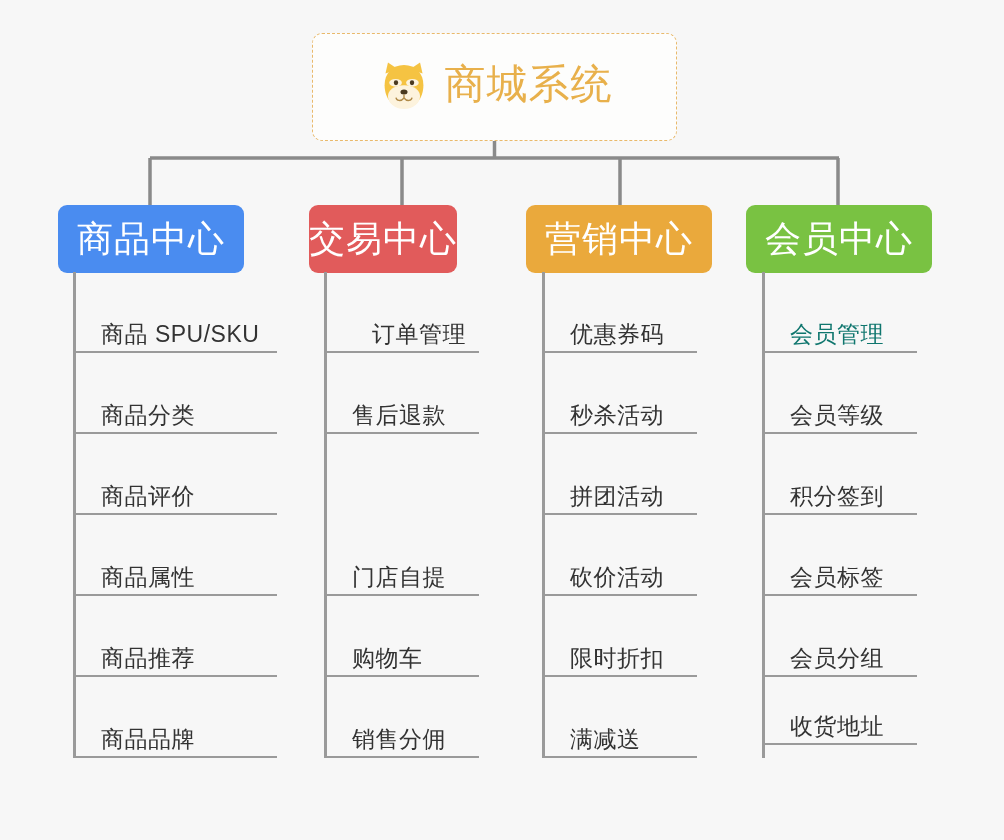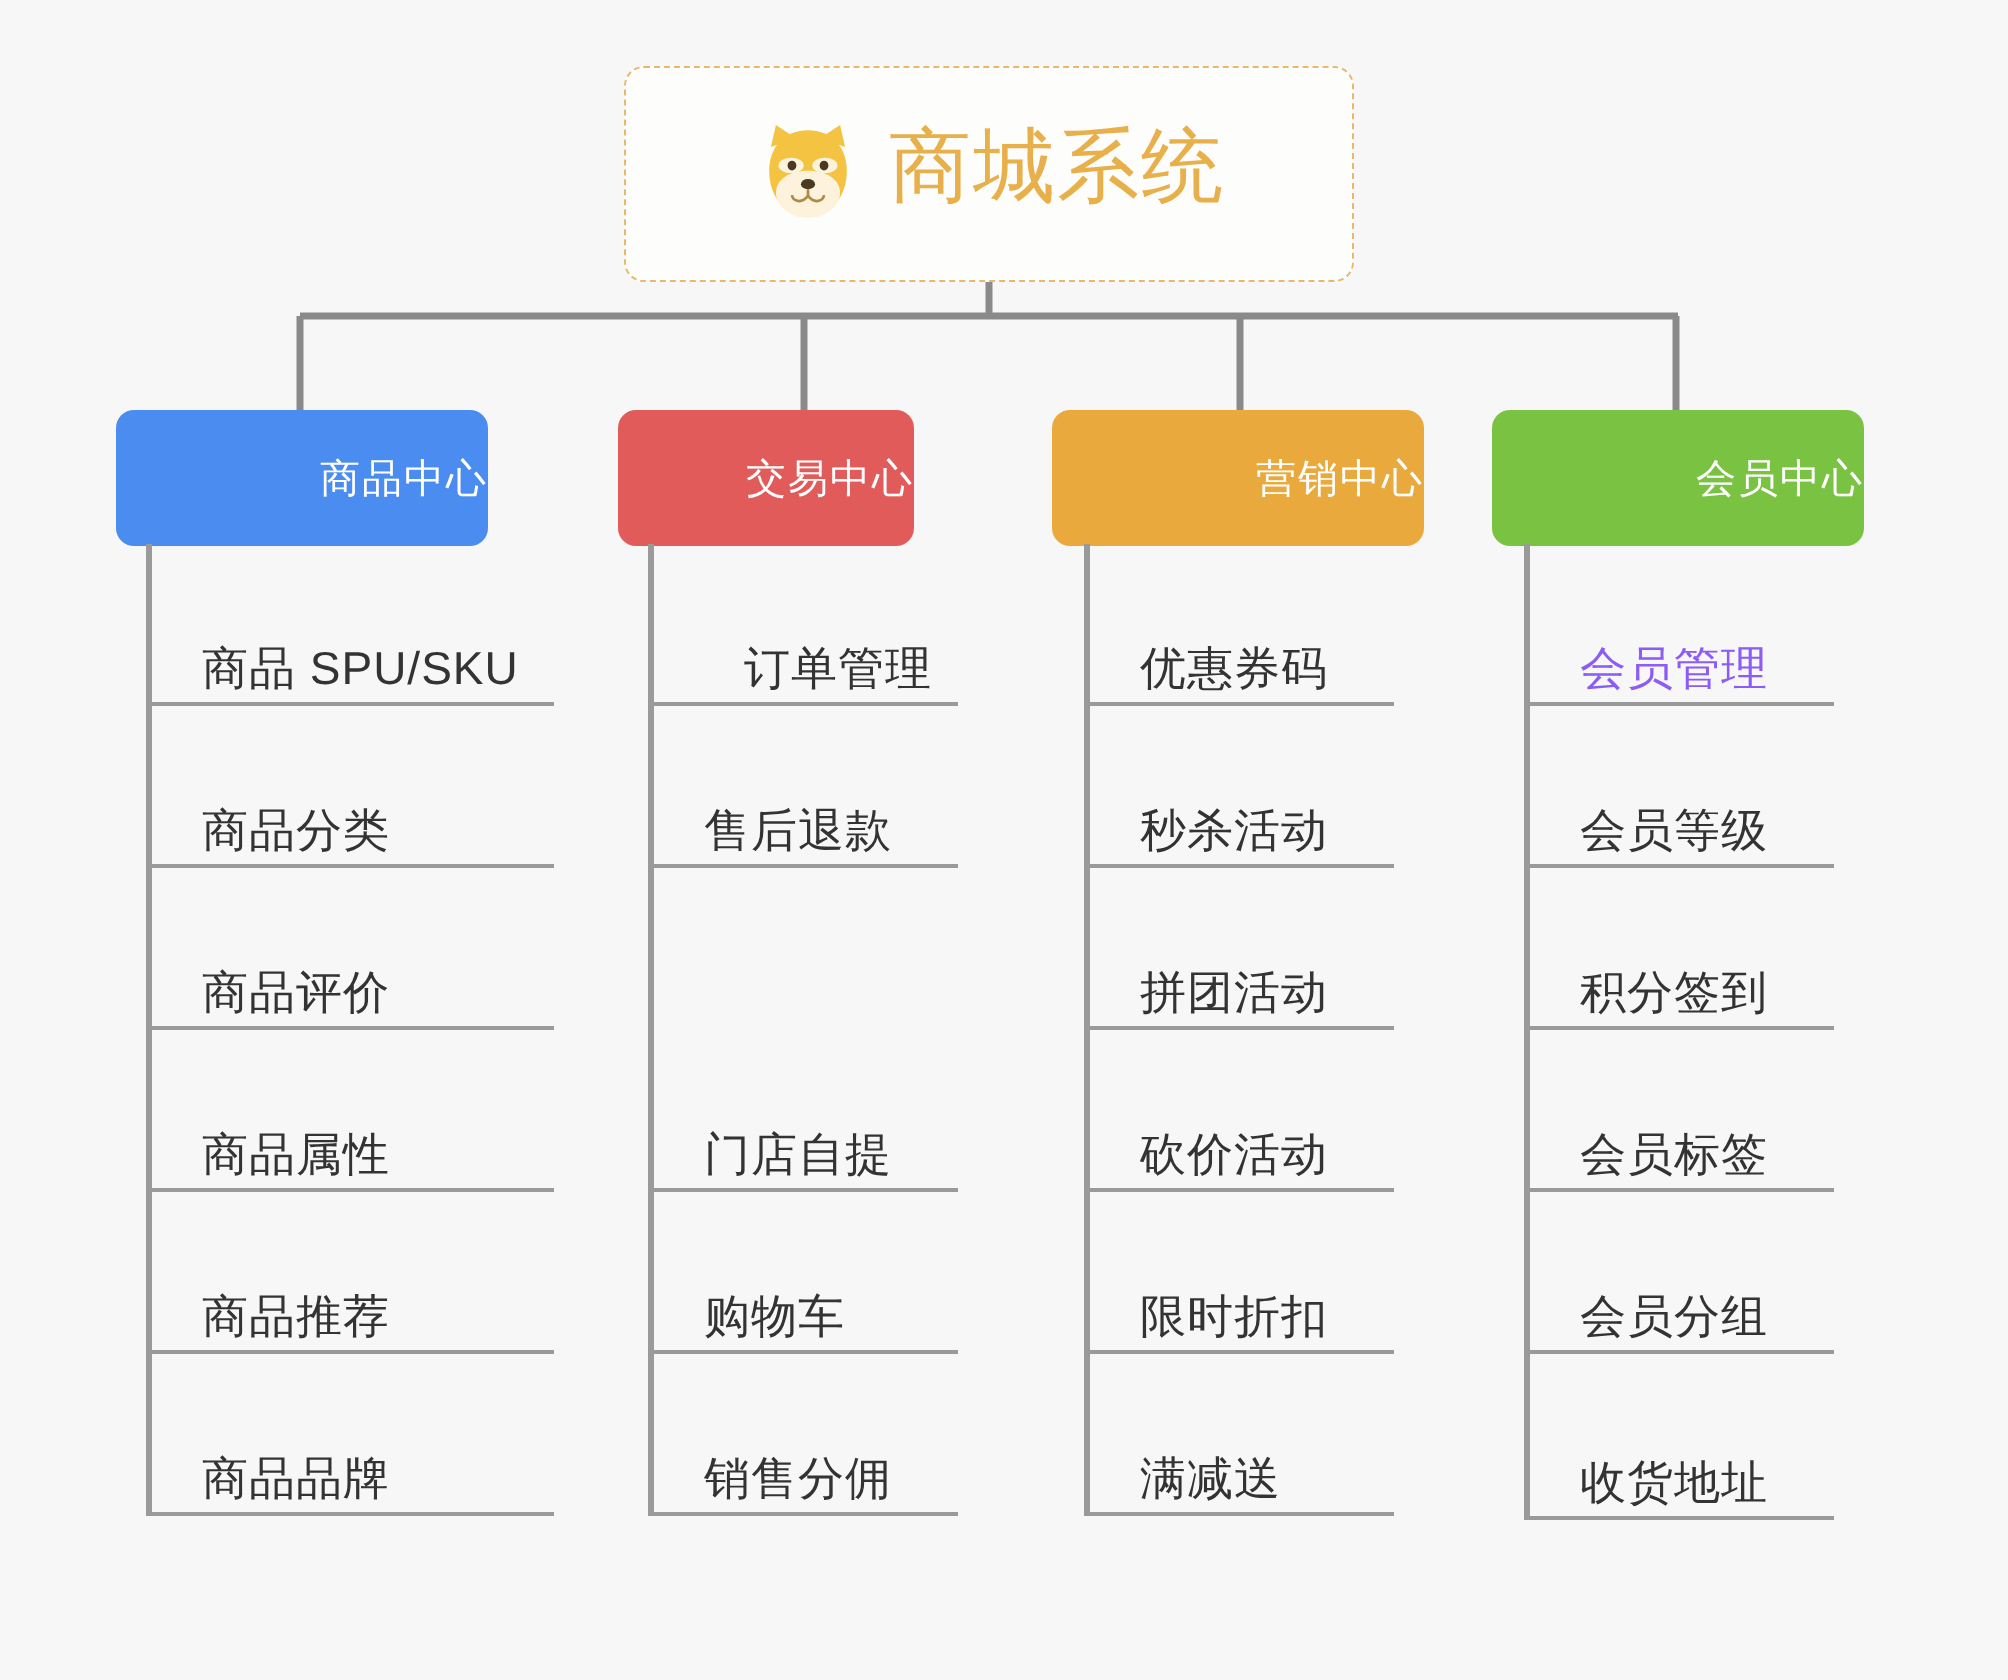--- a/index.html
+++ b/index.html
@@ -66,23 +66,23 @@
     stroke-linecap: butt;
   }
 
   
   .cat-box {
     position: absolute;
     height: 68px;
     border-radius: 9px;
     display: flex;
     align-items: center;
-    justify-content: flex-end;
+    justify-content: center;
     color: #ffffff;
-    font-size: 20px;
+    font-size: 36px;
     letter-spacing: 1px;
     white-space: nowrap;
   }
 
   
   .leaf-column {
     position: absolute;
     top: 272px;
   }
   .leaf-column .spine {
@@ -222,33 +222,33 @@
         <div class="leaf-item" style="top: 405px; width: 155px; border-bottom-color: rgb(154, 154, 154);">
           <span class="leaf-label" style="color: rgb(51, 51, 51);">满减送</span>
         </div>
       </div>
       <div class="cat-box" style="left: 746px; top: 205px; width: 186px; background: rgb(121, 194, 66);">
         <span>会员中心</span>
       </div>
       <div class="leaf-column" style="left: 762px; top: 272px; width: 155px; height: 486px;">
         <div class="spine" style="height: 486px; background: rgb(154, 154, 154);"></div>
         <div class="leaf-item" style="top: 0px; width: 155px; border-bottom-color: rgb(154, 154, 154);">
-          <span class="leaf-label" style="color: #8b5cf6; text-align: center;">会员管理</span>
+          <span class="leaf-label" style="color: #0f766e; text-align: center;">会员管理</span>
         </div>
         <div class="leaf-item" style="top: 81px; width: 155px; border-bottom-color: rgb(154, 154, 154);">
           <span class="leaf-label" style="color: rgb(51, 51, 51);">会员等级</span>
         </div>
         <div class="leaf-item" style="top: 162px; width: 155px; border-bottom-color: rgb(154, 154, 154);">
           <span class="leaf-label" style="color: rgb(51, 51, 51);">积分签到</span>
         </div>
         <div class="leaf-item" style="top: 243px; width: 155px; border-bottom-color: rgb(154, 154, 154);">
           <span class="leaf-label" style="color: rgb(51, 51, 51);">会员标签</span>
         </div>
         <div class="leaf-item" style="top: 324px; width: 155px; border-bottom-color: rgb(154, 154, 154);">
           <span class="leaf-label" style="color: rgb(51, 51, 51);">会员分组</span>
         </div>
-        <div class="leaf-item" style="top: 407px; width: 155px; border-bottom-color: rgb(154, 154, 154);">
+        <div class="leaf-item" style="top: 392px; width: 155px; border-bottom-color: rgb(154, 154, 154);">
           <span class="leaf-label" style="color: rgb(51, 51, 51);">收货地址</span>
         </div>
       </div>
     </div>
 
 </div>
 
 </body></html>

